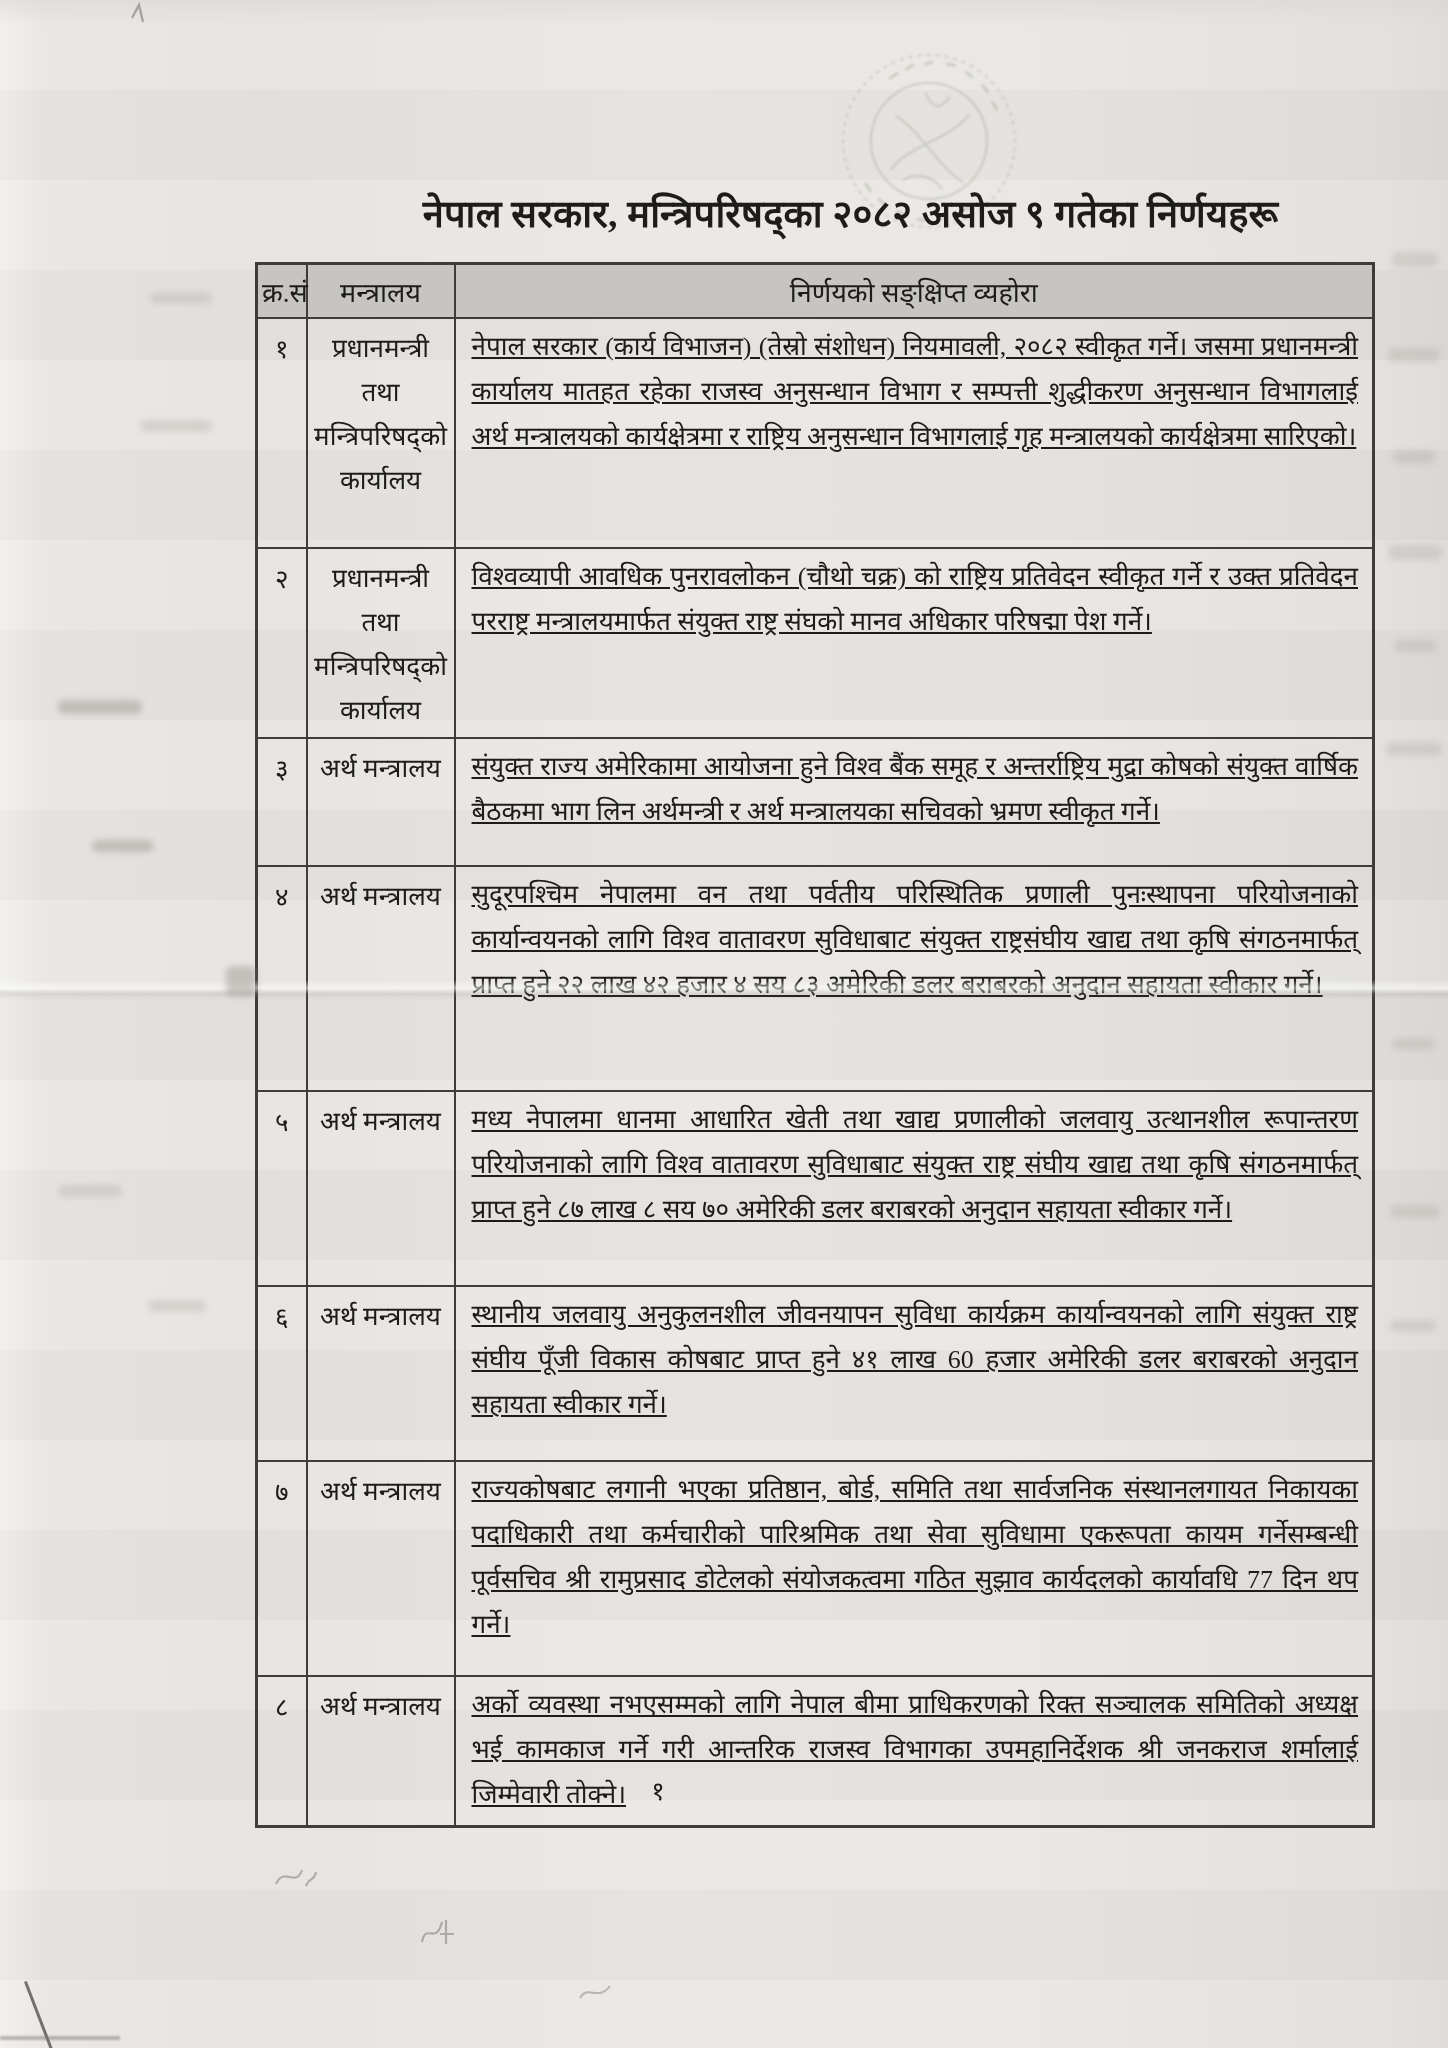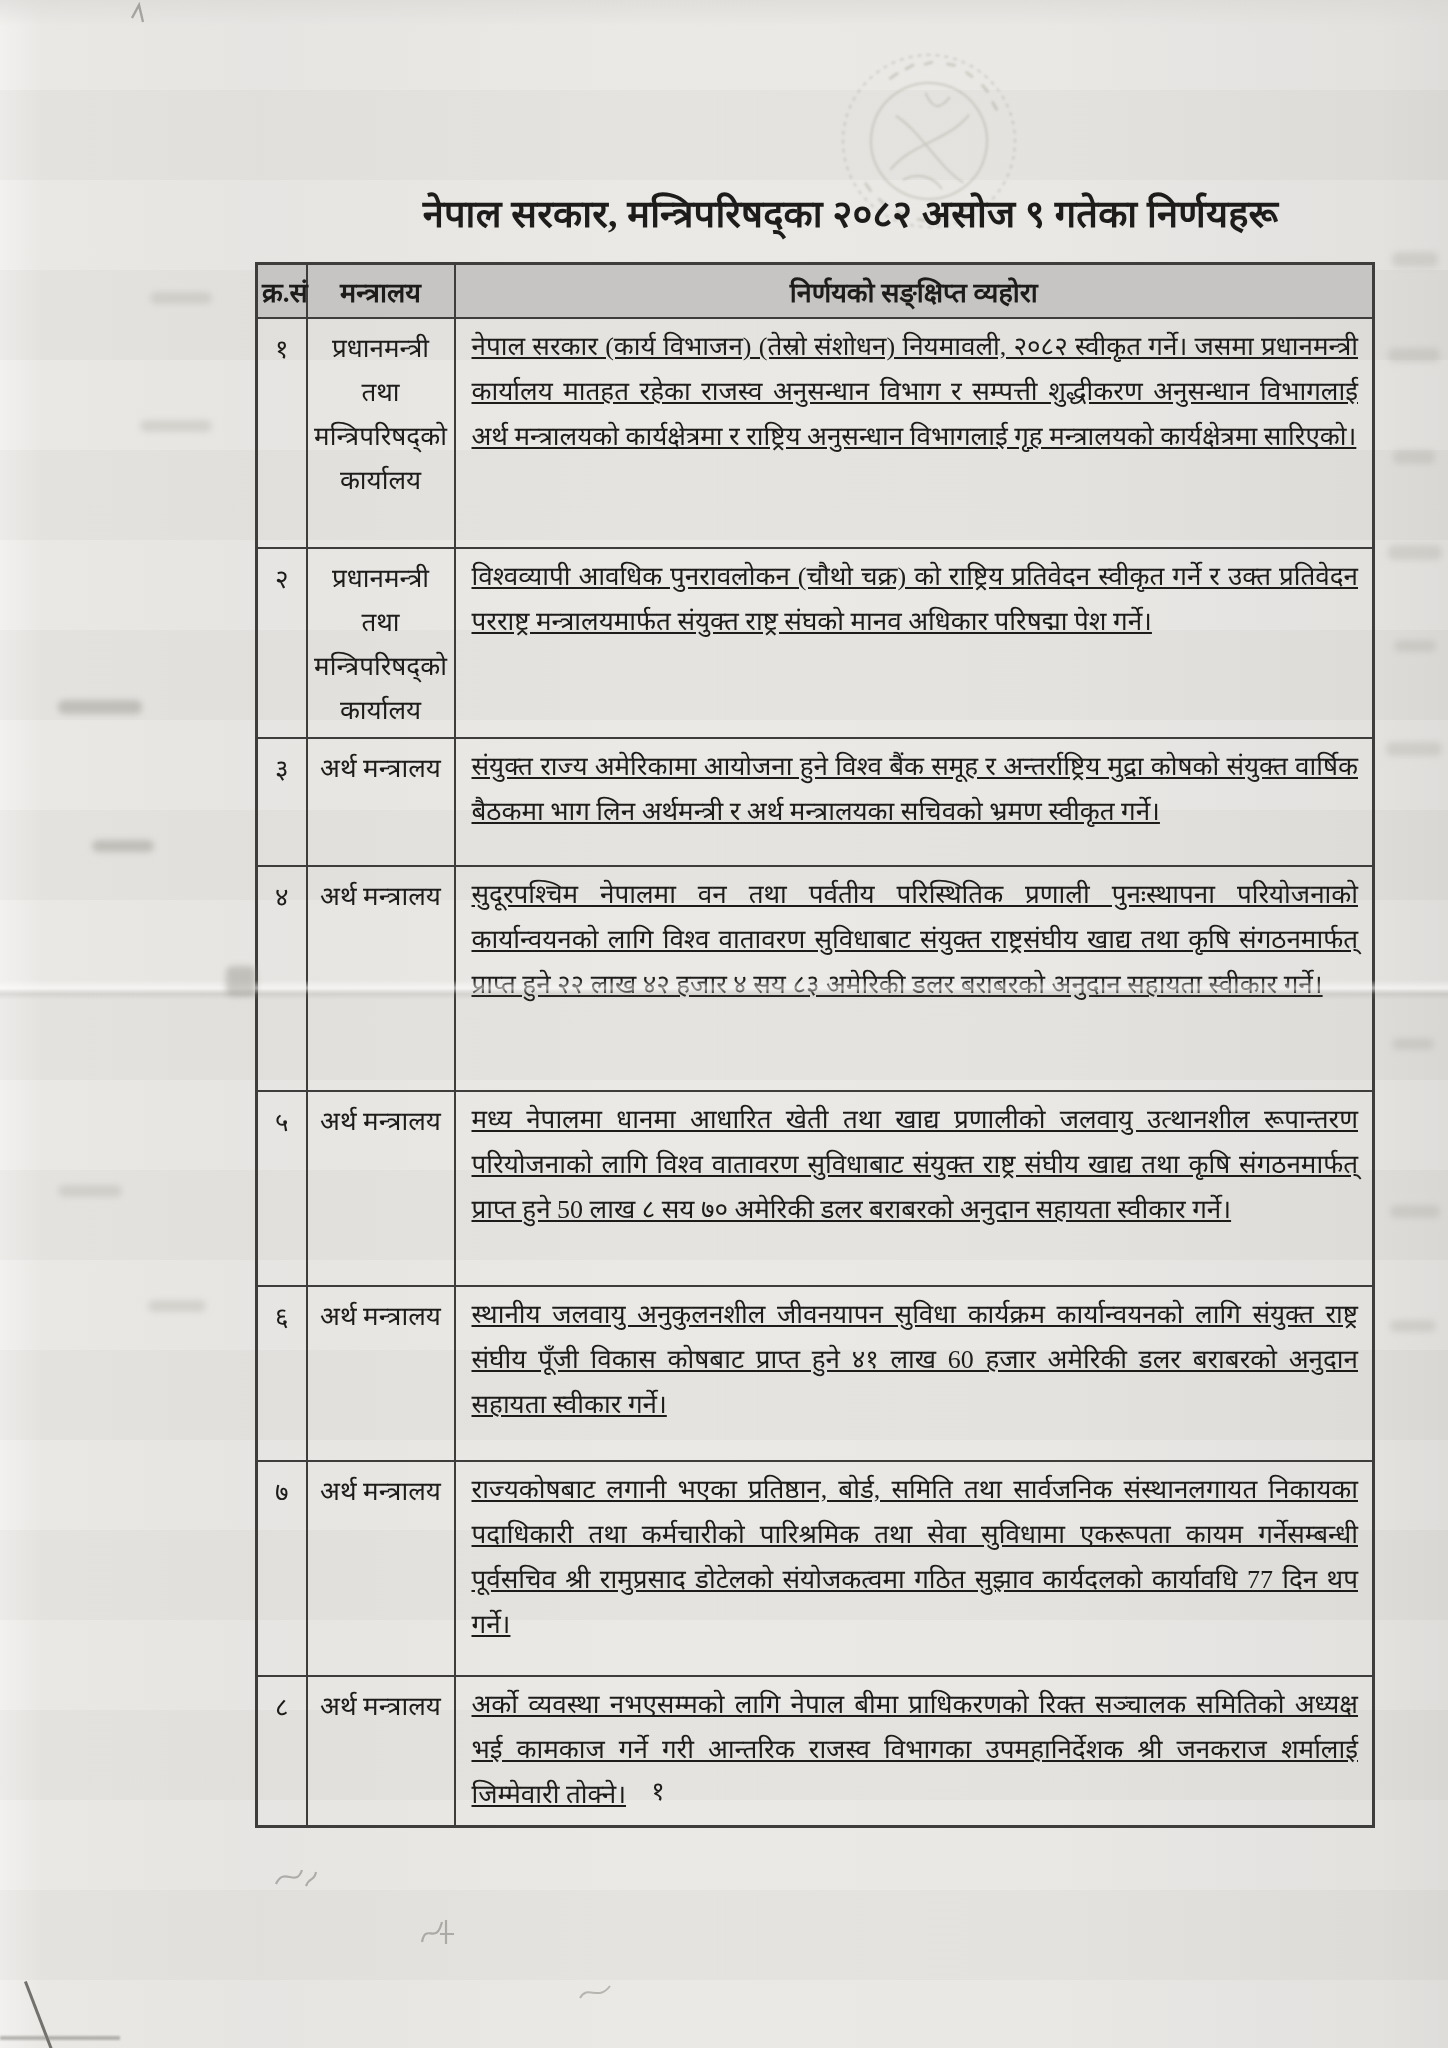--- a/index.html
+++ b/index.html
@@ -26,21 +26,21 @@
   table.decisions{
     position:absolute;left:255px;top:262px;width:1117px;
     border-collapse:collapse;table-layout:fixed;
   }
   table.decisions, table.decisions th, table.decisions td{
     border:2px solid #3f3d3b;
   }
   table.decisions{border-width:3px;}
   thead th{
     background:#c7c5c3;
-    font-weight:700;font-size:27px;height:48px;
+    font-weight:400;font-size:27px;height:48px;
     border-bottom-width:3px;
     padding:2px 4px;
   }
   tbody td{vertical-align:top;font-size:26px;line-height:45px;}
   td.sn{text-align:center;padding-top:8px;}
   td.ministry{text-align:center;padding:8px 5px 4px 5px;line-height:44px;border-radius:11px;}
   td.decision{text-align:justify;padding:5px 14px 8px 16px;text-decoration:underline;}
   tr.r1{height:230px} tr.r2{height:142px} tr.r3{height:128px} tr.r4{height:225px}
   tr.r5{height:195px} tr.r6{height:175px} tr.r7{height:215px} tr.r8{height:125px}
   .page-number{
@@ -127,21 +127,21 @@
         <td class="decision">संयुक्त राज्य अमेरिकामा आयोजना हुने विश्व बैंक समूह र अन्तर्राष्ट्रिय मुद्रा कोषको संयुक्त वार्षिक बैठकमा भाग लिन अर्थमन्त्री र अर्थ मन्त्रालयका सचिवको भ्रमण स्वीकृत गर्ने।</td>
       </tr>
       <tr class="r4">
         <td class="sn">४</td>
         <td class="ministry">अर्थ मन्त्रालय</td>
         <td class="decision">सुदूरपश्चिम नेपालमा वन तथा पर्वतीय परिस्थितिक प्रणाली पुनःस्थापना परियोजनाको कार्यान्वयनको लागि विश्व वातावरण सुविधाबाट संयुक्त राष्ट्रसंघीय खाद्य तथा कृषि संगठनमार्फत् प्राप्त हुने २२ लाख ४२ हजार ४ सय ८३ अमेरिकी डलर बराबरको अनुदान सहायता स्वीकार गर्ने।</td>
       </tr>
       <tr class="r5">
         <td class="sn">५</td>
         <td class="ministry">अर्थ मन्त्रालय</td>
-        <td class="decision">मध्य नेपालमा धानमा आधारित खेती तथा खाद्य प्रणालीको जलवायु उत्थानशील रूपान्तरण परियोजनाको लागि विश्व वातावरण सुविधाबाट संयुक्त राष्ट्र संघीय खाद्य तथा कृषि संगठनमार्फत् प्राप्त हुने 50 लाख ८ सय ७० अमेरिकी डलर बराबरको अनुदान सहायता स्वीकार गर्ने।</td>
+        <td class="decision">मध्य नेपालमा धानमा आधारित खेती तथा खाद्य प्रणालीको जलवायु उत्थानशील रूपान्तरण परियोजनाको लागि विश्व वातावरण सुविधाबाट संयुक्त राष्ट्र संघीय खाद्य तथा कृषि संगठनमार्फत् प्राप्त हुने ८७ लाख ८ सय ७० अमेरिकी डलर बराबरको अनुदान सहायता स्वीकार गर्ने।</td>
       </tr>
       <tr class="r6">
         <td class="sn">६</td>
         <td class="ministry">अर्थ मन्त्रालय</td>
         <td class="decision">स्थानीय जलवायु अनुकुलनशील जीवनयापन सुविधा कार्यक्रम कार्यान्वयनको लागि संयुक्त राष्ट्र संघीय पूँजी विकास कोषबाट प्राप्त हुने ४१ लाख 60 हजार अमेरिकी डलर बराबरको अनुदान सहायता स्वीकार गर्ने।</td>
       </tr>
       <tr class="r7">
         <td class="sn">७</td>
         <td class="ministry">अर्थ मन्त्रालय</td>
         <td class="decision">राज्यकोषबाट लगानी भएका प्रतिष्ठान, बोर्ड, समिति तथा सार्वजनिक संस्थानलगायत निकायका पदाधिकारी तथा कर्मचारीको पारिश्रमिक तथा सेवा सुविधामा एकरूपता कायम गर्नेसम्बन्धी पूर्वसचिव श्री रामुप्रसाद डोटेलको संयोजकत्वमा गठित सुझाव कार्यदलको कार्यावधि 77 दिन थप गर्ने।</td>

